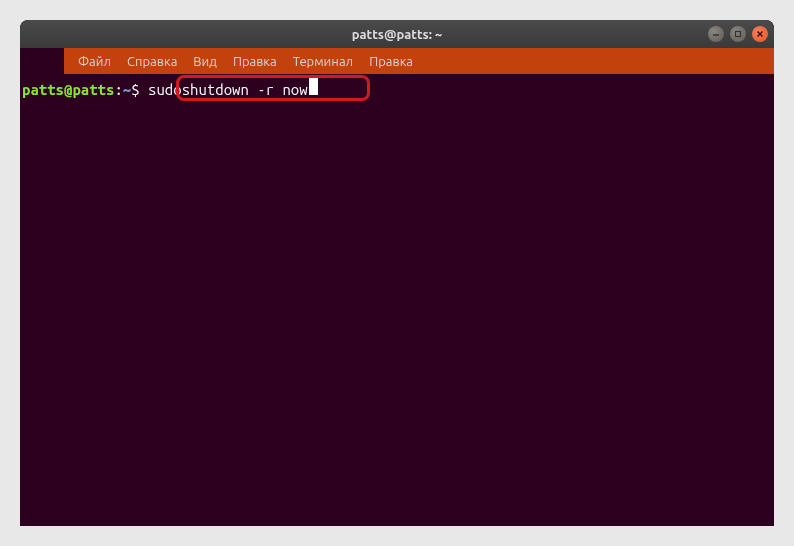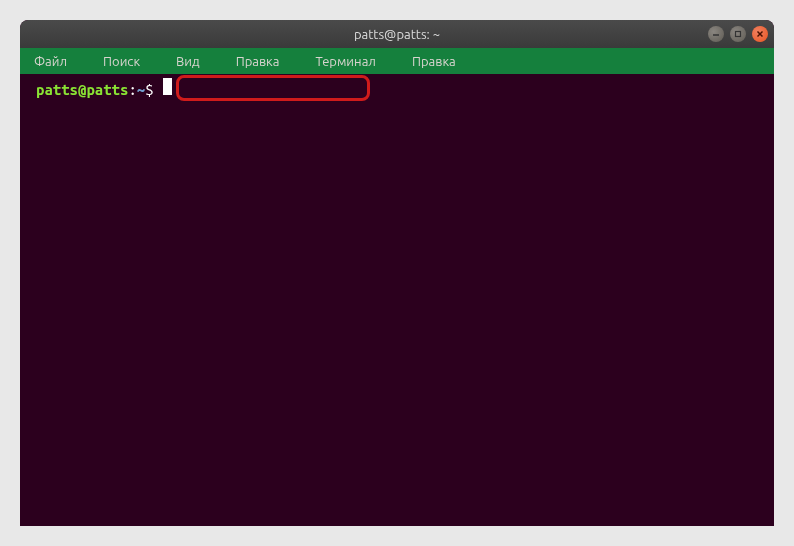--- a/index.html
+++ b/index.html
@@ -27,21 +27,21 @@
       height: 28px;
       background: linear-gradient(to bottom, #4a4a4a, #3a3a3a);
       display: flex;
       align-items: center;
       position: relative;
       border-radius: 8px 8px 0 0;
     }
     .title-text {
       color: #dcdcdc;
       font-size: 13px;
-      font-weight: normal;
+      font-weight: bold;
       position: absolute;
       left: 50%;
       transform: translateX(-50%);
     }
     .window-controls {
       position: absolute;
       right: 6px;
       display: flex;
       gap: 6px;
       align-items: center;
@@ -55,36 +55,37 @@
       justify-content: center;
       font-size: 10px;
       color: #333;
       cursor: pointer;
     }
     .wc-min { background: radial-gradient(circle at 35% 35%, #8a8680, #5f5b54); }
     .wc-max { background: radial-gradient(circle at 35% 35%, #8a8680, #5f5b54); }
     .wc-close { background: radial-gradient(circle at 35% 35%, #f08060, #e95420); }
     .menubar {
       height: 26px;
-      background: #15803d;
+      background: #c2410c;
       display: flex;
       align-items: center;
       padding: 0 6px;
-      gap: 20px;
+      gap: 0;
+      margin-left: 44px;
     }
     .menu-item {
       color: #d8d4cf;
       font-size: 13px;
       padding: 3px 8px;
       cursor: pointer;
     }
     .terminal-body {
       flex: 1;
       background: #2c001e;
-      padding: 4px 16px;
+      padding: 4px 2px;
       font-family: "Ubuntu Mono", "DejaVu Sans Mono", monospace;
       font-size: 15px;
       line-height: 20px;
       position: relative;
     }
     .prompt-line {
       display: flex;
       align-items: baseline;
       white-space: pre;
     }
@@ -142,27 +143,27 @@
         <svg width="8" height="8" viewBox="0 0 8 8">
             <line x1="1.5" y1="1.5" x2="6.5" y2="6.5" stroke="#4a1000" stroke-width="1.5"></line>
             <line x1="6.5" y1="1.5" x2="1.5" y2="6.5" stroke="#4a1000" stroke-width="1.5"></line>
           </svg>
       </div>
     </div>
   </div>
 
   <div class="menubar">
     <span class="menu-item">Файл</span>
-    <span class="menu-item">Поиск</span>
+    <span class="menu-item">Справка</span>
     <span class="menu-item">Вид</span>
     <span class="menu-item">Правка</span>
     <span class="menu-item">Терминал</span>
     <span class="menu-item">Правка</span>
   </div>
 
   <div class="terminal-body">
     <div class="prompt-line">
-      <span class="prompt-user">patts@patts</span><span class="prompt-sep">:</span><span class="prompt-path">~</span><span class="prompt-dollar">$ </span><span class="cursor-box"></span>
+      <span class="prompt-user">patts@patts</span><span class="prompt-sep">:</span><span class="prompt-path">~</span><span class="prompt-dollar">$ </span><span class="cmd-text">sudoshutdown -r now</span><span class="cursor-box"></span>
     </div>
     <div class="highlight-box" id="hl" style="left: 156px; top: 1px; width: 194px; height: 26px;"></div>
   </div>
 
 </div>
 
 </body></html>

